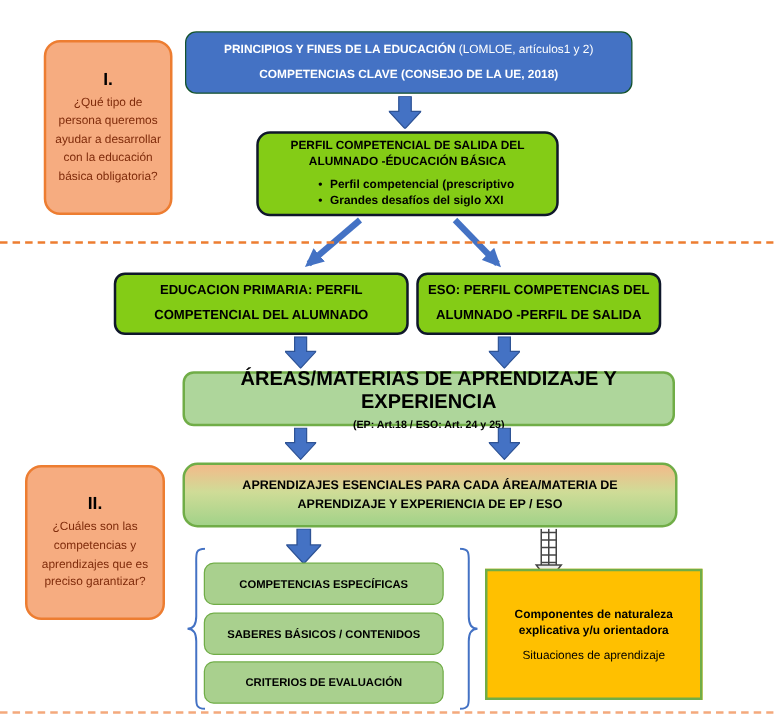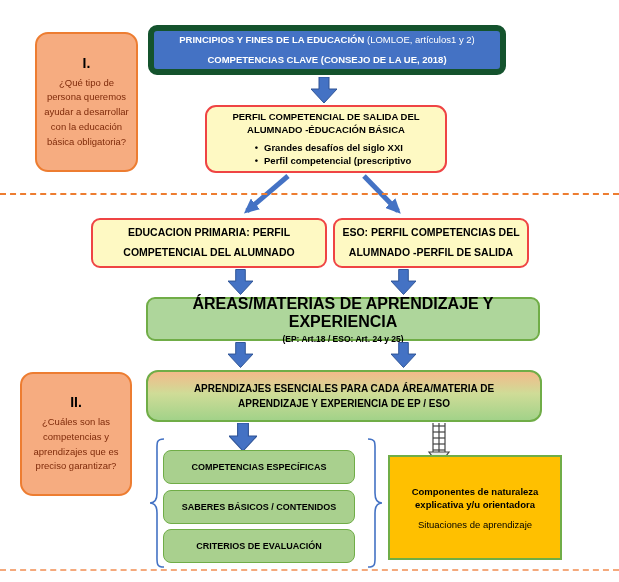--- a/index.html
+++ b/index.html
@@ -3,26 +3,26 @@
 <meta charset="utf-8">
 <style>
   html,body{margin:0;padding:0;background:#fff;}
   #stage{
     position:relative;width:619px;height:582px;background:#fff;overflow:hidden;
     font-family:"Liberation Sans",sans-serif;color:#000;
   }
   .abs{position:absolute;box-sizing:border-box;}
   
   .rbox{border-radius:9px;display:flex;flex-direction:column;align-items:center;justify-content:center;text-align:center;}
-  .blue-box{background:#4472C4;border:6px solid #14532d;color:#fff;font-size:9.5px;line-height:2.1;}
+  .blue-box{background:#4472C4;border:1px solid #14532d;color:#fff;font-size:9.5px;line-height:2.1;}
   .blue-box .bold{font-weight:bold;}
   .orange-q{background:#F6AC80;border:2px solid #ED7D31;border-radius:13px;}
   .orange-q .roman{font-weight:bold;font-size:14px;color:#000;margin-bottom:5px;}
   .orange-q .qtext{font-size:9.5px;color:#7F2B0A;line-height:1.55;padding:0 7px;}
-  .orange-blue{background:#fef9c3;border:2px solid #ef4444;}
+  .orange-blue{background:#84cc16;border:2px solid #0f172a;}
   .perfil-title{font-weight:bold;font-size:9.5px;line-height:1.35;padding:0 14px;}
   .perfil-bullets{margin:4px 0 0 0;padding:0 0 0 14px;text-align:left;font-weight:bold;font-size:9.5px;line-height:1.4;list-style:none;}
   .perfil-bullets li::before{content:"•";margin-right:6px;}
   .row-box{font-weight:bold;font-size:10.5px;line-height:1.9;}
   .green-box{background:#AED69B;border:2px solid #70AD47;}
   .areas-title{font-weight:bold;font-size:16px;}
   .areas-sub{font-weight:bold;font-size:8.5px;margin-top:3px;}
   .grad-box{background:linear-gradient(180deg,#F3BA8A 0%,#CFDC97 45%,#A2D289 100%);border:2px solid #70AD47;font-weight:bold;font-size:10px;line-height:1.55;padding:0 10px;}
   .elem-box{background:#A9D08E;border:1.5px solid #70AD47;border-radius:8px;font-weight:bold;font-size:9px;display:flex;align-items:center;justify-content:center;text-align:center;}
   .yellow-box{background:#FFC000;border:2px solid #70AD47;display:flex;flex-direction:column;align-items:center;justify-content:center;text-align:center;}
@@ -49,22 +49,22 @@
     <div class="qtext">¿Qué tipo de persona queremos ayudar a desarrollar con la educación básica obligatoria?</div>
   </div>
 
   <svg class="abs" style="left:311px;top:77px;" width="26" height="26" viewBox="0 0 26 26">
     <polygon points="8,0 18,0 18,12 26,12 13,26 0,12 8,12" fill="#4472C4" stroke="#2E5395" stroke-width="1"></polygon>
   </svg>
 
   <div class="abs rbox orange-blue" style="left:205px;top:105px;width:242px;height:68px;border-radius:11px;">
     <div class="perfil-title">PERFIL COMPETENCIAL DE SALIDA DEL ALUMNADO -ÉDUCACIÓN BÁSICA</div>
     <ul class="perfil-bullets">
+      <li>Perfil competencial (prescriptivo</li>
       <li>Grandes desafíos del siglo XXI</li>
-      <li>Perfil competencial (prescriptivo</li>
     </ul>
   </div>
 
   <svg class="abs" style="left:0;top:170px;" width="619" height="50" viewBox="0 0 619 50">
     <defs>
       <marker id="ah" markerUnits="userSpaceOnUse" markerWidth="16" markerHeight="14" refX="11" refY="7" orient="auto">
         <path d="M0,0 L15,7 L0,14 z" fill="#4472C4"></path>
       </marker>
     </defs>
     <line x1="288" y1="6" x2="247" y2="41" stroke="#4472C4" stroke-width="5" marker-end="url(#ah)"></line>

